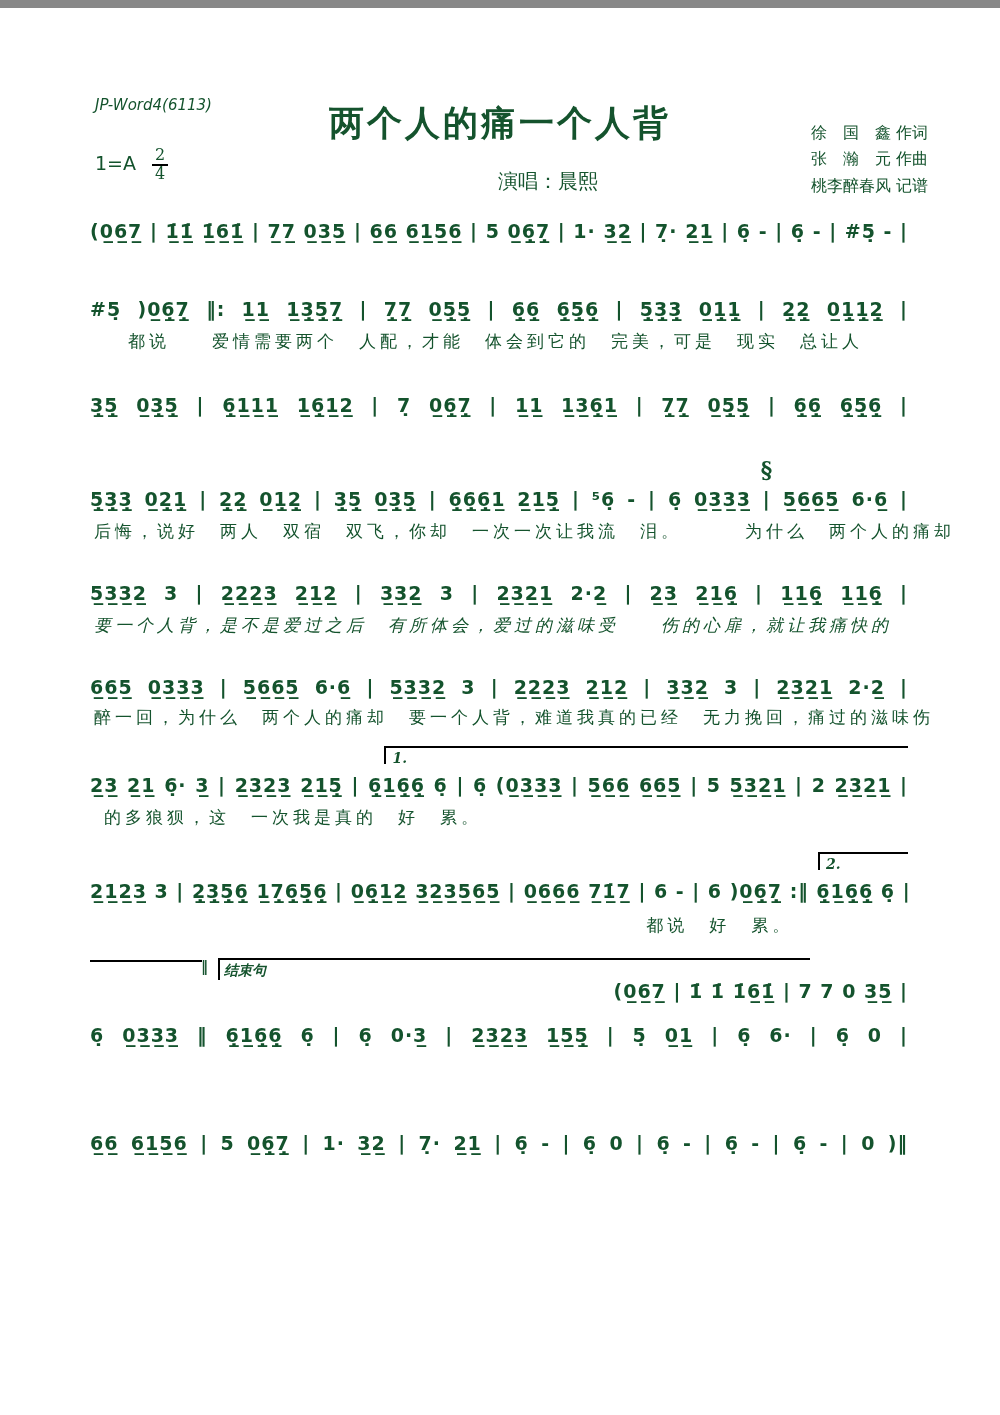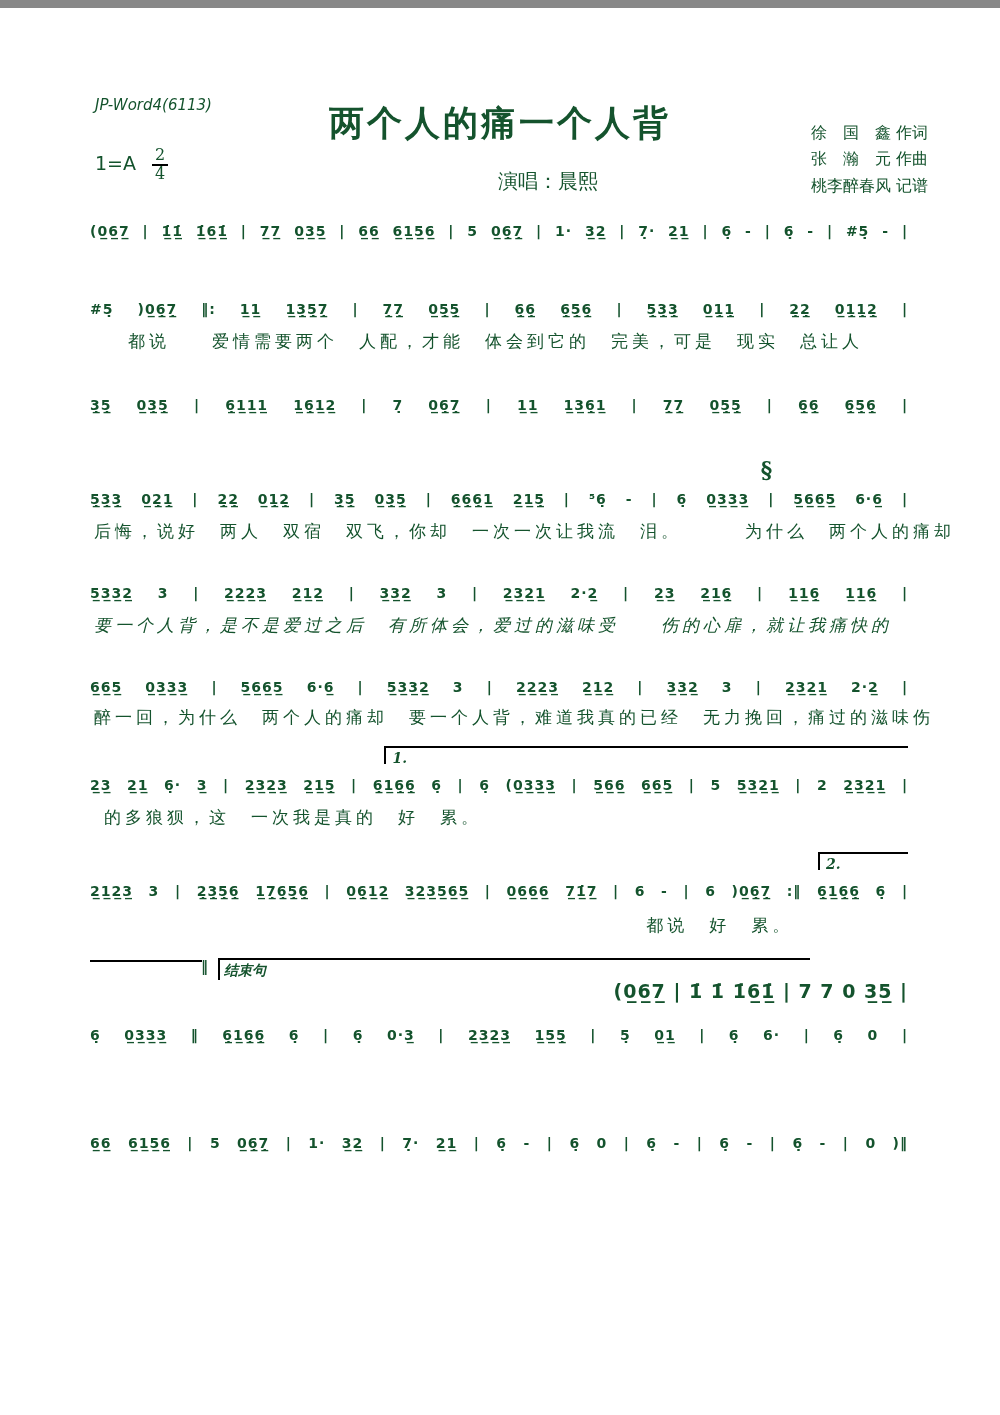--- a/index.html
+++ b/index.html
@@ -40,21 +40,21 @@
     margin-left:10px; text-align:center; line-height:1.05;
     font-family:"DejaVu Serif", serif; font-size:16px;
   }
   .keysig .frac .num { display:block; border-bottom:2px solid #000; padding:0 3px; }
   .keysig .frac .den { display:block; padding:0 3px; }
 
   .score { position:absolute; top:200px; left:90px; width:818px; }
   .system { position:absolute; left:0; right:0; }
   .notation {
     font-family:"DejaVu Sans", sans-serif;
-    font-weight:bold; font-size:14px; line-height:30px;
+    font-weight:bold; font-size:19px; line-height:30px;
     letter-spacing:1px; white-space:nowrap;
     text-align:justify; text-align-last:justify;
   }
   .lyrics {
     position:absolute; left:0; right:0;
     font-size:17px; letter-spacing:4px; white-space:nowrap;
   }
   .segno {
     position:absolute; font-size:22px; font-weight:bold; line-height:1;
   }

